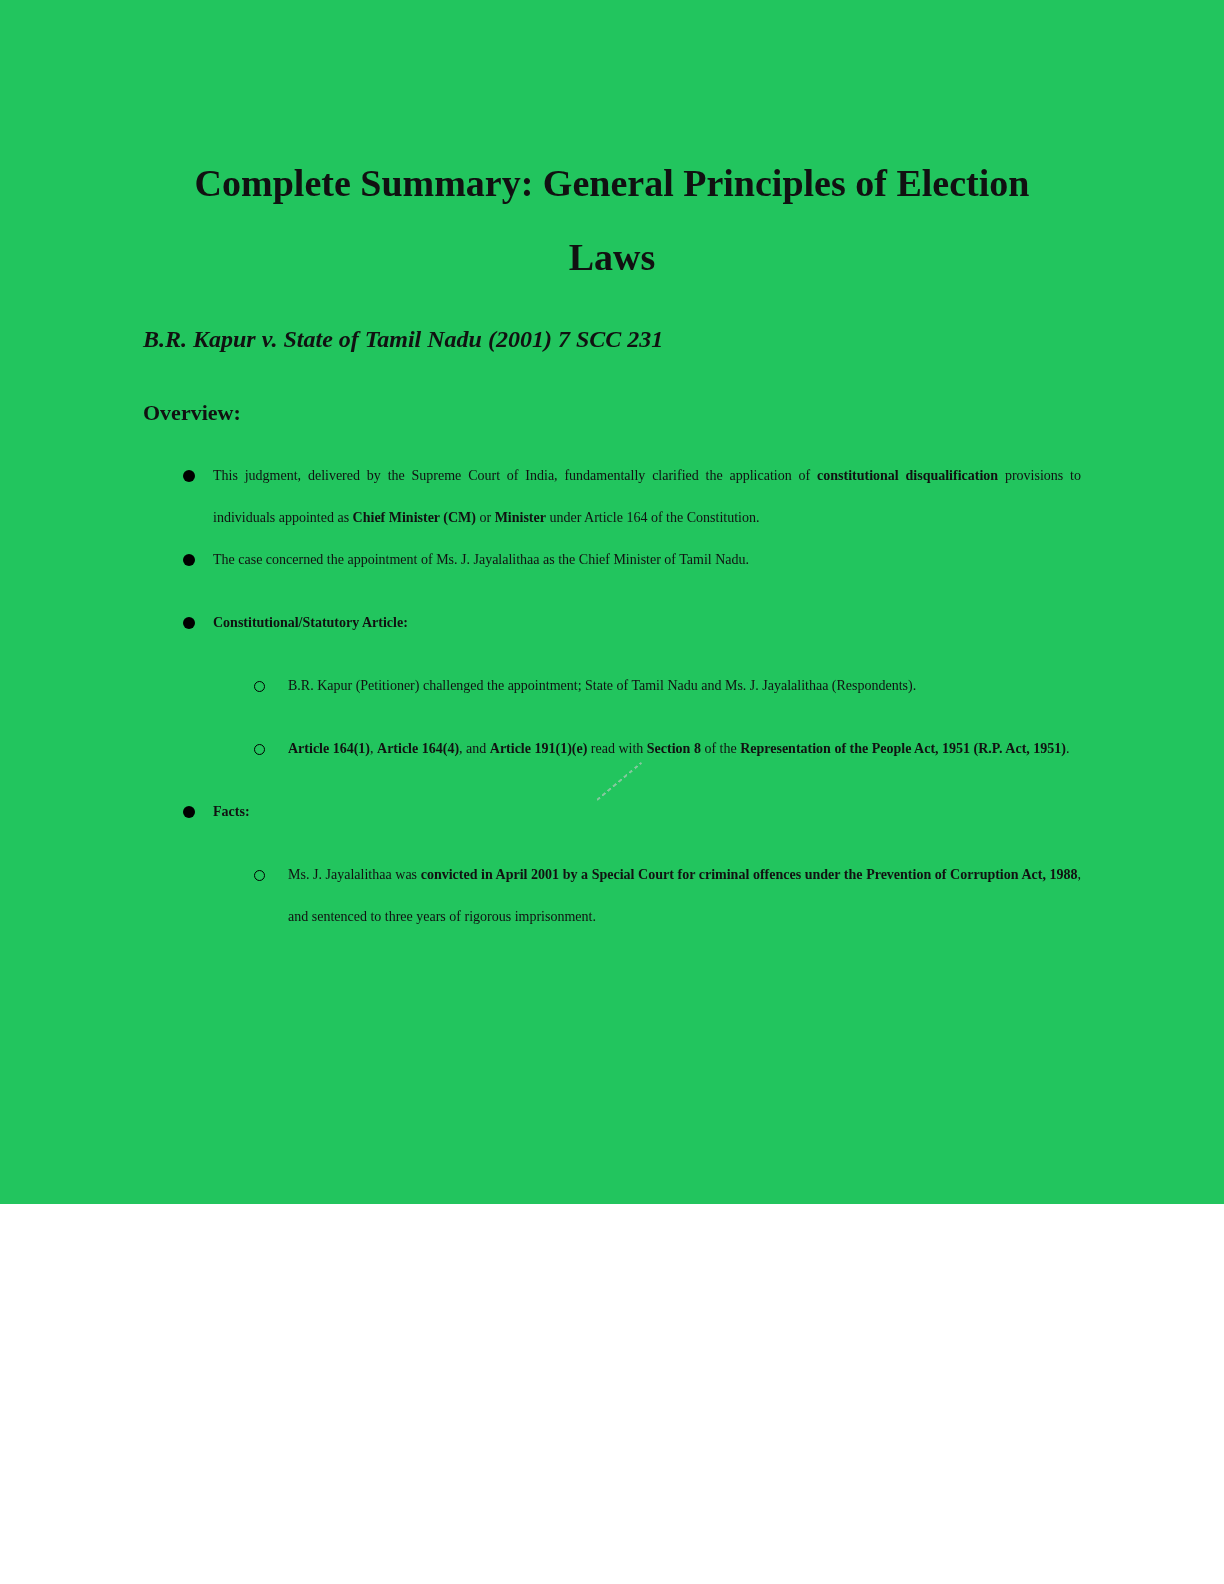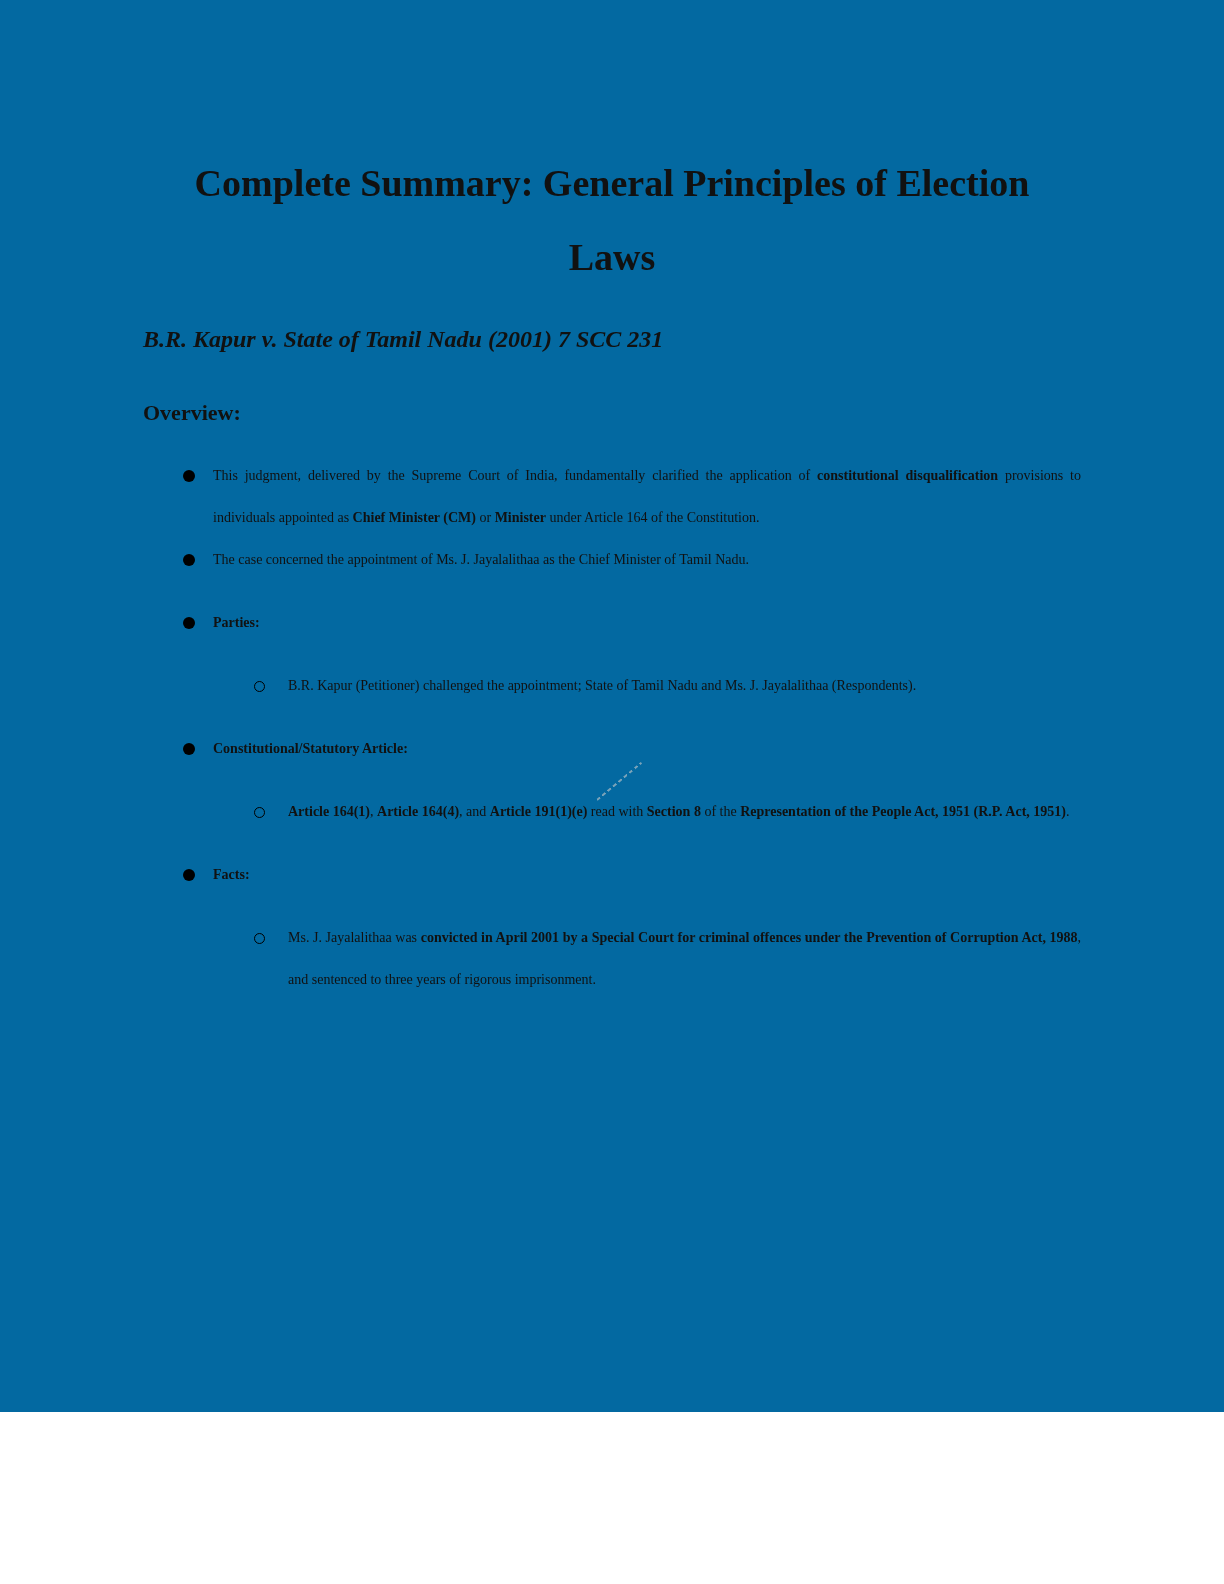--- a/index.html
+++ b/index.html
@@ -3,23 +3,23 @@
 <meta charset="utf-8">
 <style>
   html, body {
     margin: 0;
     padding: 0;
     background: #ffffff;
   }
   .page {
     position: relative;
     width: 1224px;
-    height: 1412px;
+    height: 1204px;
     box-sizing: border-box;
-    background: #0369a1;
+    background: #22c55e;
     padding: 146px 143px 0 143px;
     font-family: "Liberation Serif", "DejaVu Serif", serif;
     color: #000000;
     overflow: hidden;
   }
   h1.title {
     margin: 0 0 28px 0;
     font-size: 38px;
     line-height: 74px;
     font-weight: bold;
@@ -95,20 +95,19 @@
   <div class="watermark"></div>
 
   <h1 class="title"><span>Complete Summary: General Principles of Election</span><br><span>Laws</span></h1>
 
   <p class="subtitle">B.R. Kapur v. State of Tamil Nadu (2001) 7 SCC 231</p>
 
   <div id="doc-body">
       <div class="h2"><span class="runs"><strong>Overview:</strong></span></div>
       <div class="li lvl1 tight"><span class="marker m1"></span><span class="runs"><span>This judgment, delivered by the Supreme Court of India, fundamentally clarified the application of </span><strong>constitutional disqualification</strong><span> provisions to individuals appointed as </span><strong>Chief Minister (CM)</strong><span> or </span><strong>Minister</strong><span> under Article 164 of the Constitution.</span></span></div>
       <div class="li lvl1"><span class="marker m1"></span><span class="runs"><span>The case concerned the appointment of Ms. J. Jayalalithaa as the Chief Minister of Tamil Nadu.</span></span></div>
-      <div class="li lvl1"><span class="marker m1"></span><span class="runs"><strong>Parties:</strong></span></div>
+      <div class="li lvl1"><span class="marker m1"></span><span class="runs"><strong>Constitutional/Statutory Article:</strong></span></div>
       <div class="li lvl2"><span class="marker m2"></span><span class="runs"><span>B.R. Kapur (Petitioner) challenged the appointment; State of Tamil Nadu and Ms. J. Jayalalithaa (Respondents).</span></span></div>
-      <div class="li lvl1"><span class="marker m1"></span><span class="runs"><strong>Constitutional/Statutory Article:</strong></span></div>
       <div class="li lvl2"><span class="marker m2"></span><span class="runs"><strong>Article 164(1)</strong><span>, </span><strong>Article 164(4)</strong><span>, and </span><strong>Article 191(1)(e)</strong><span> read with </span><strong>Section 8</strong><span> of the </span><strong>Representation of the People Act, 1951 (R.P. Act, 1951)</strong><span>.</span></span></div>
       <div class="li lvl1"><span class="marker m1"></span><span class="runs"><strong>Facts:</strong></span></div>
       <div class="li lvl2"><span class="marker m2"></span><span class="runs"><span>Ms. J. Jayalalithaa was </span><strong>convicted in April 2001 by a Special Court for criminal offences under the Prevention of Corruption Act, 1988</strong><span>, and sentenced to three years of rigorous imprisonment.</span></span></div>
     </div>
 </div>
 
 </body></html>

